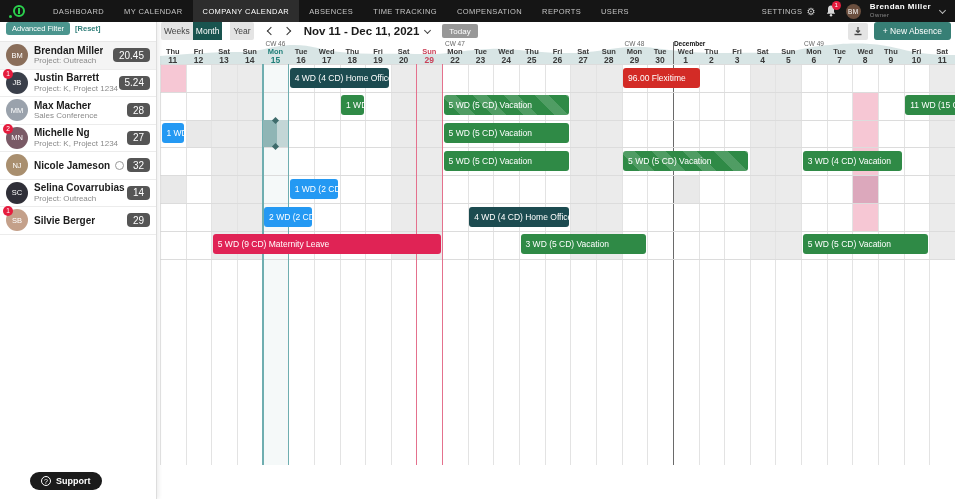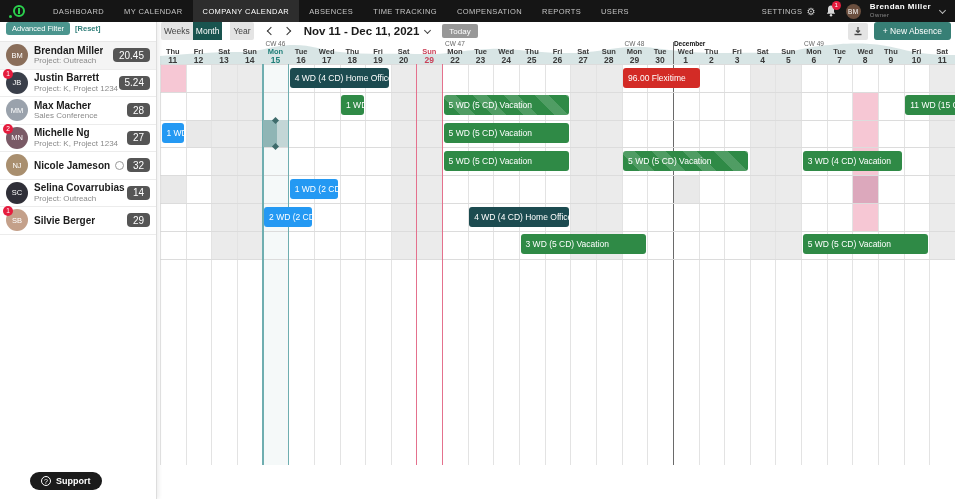--- a/index.html
+++ b/index.html
@@ -487,20 +487,21 @@
         <div class="selbox" style="left: 105.581px; top: 97.6px; width: 25.6452px; height: 27.8px; background: linear-gradient(90deg, rgb(143, 181, 181) 0px, rgb(143, 181, 181) 55%, rgb(195, 214, 214) 55%, rgb(195, 214, 214) 100%);">
           <div class="hnd" style="top: -2px;"></div>
           <div class="hnd" style="bottom: -2px;"></div>
         </div>
         <div class="bar" style="left: 286.597px; top: 128.9px; width: 125.226px; background: rgb(47, 138, 70);">5 WD (5 CD) Vacation</div>
         <div class="bar" style="left: 466.113px; top: 128.9px; width: 125.226px; background: repeating-linear-gradient(45deg, transparent 0px, transparent 12px, rgba(255, 255, 255, 0.16) 12px, rgba(255, 255, 255, 0.16) 22px) rgb(47, 138, 70);">5 WD (5 CD) Vacation</div>
         <div class="bar" style="left: 645.629px; top: 128.9px; width: 99.5806px; background: rgb(47, 138, 70);">3 WD (4 CD) Vacation</div>
         <div class="bar" style="left: 132.726px; top: 156.7px; width: 48.2903px; background: rgb(36, 153, 243);">1 WD (2 CD)</div>
         <div class="bar" style="left: 107.081px; top: 184.5px; width: 48.2903px; background: rgb(36, 153, 243);">2 WD (2 CD)</div>
         <div class="bar" style="left: 312.242px; top: 184.5px; width: 99.5806px; background: rgb(28, 75, 80);">4 WD (4 CD) Home Office</div>
+        <div class="bar" style="left: 55.7903px; top: 212.3px; width: 227.806px; background: rgb(224, 35, 85);">5 WD (9 CD) Maternity Leave</div>
         <div class="bar" style="left: 363.532px; top: 212.3px; width: 125.226px; background: rgb(47, 138, 70);">3 WD (5 CD) Vacation</div>
         <div class="bar" style="left: 645.629px; top: 212.3px; width: 125.226px; background: rgb(47, 138, 70);">5 WD (5 CD) Vacation</div>
       </div>
     <div class="toolbar">
       <div class="seg" id="seg-views">
           <button>Weeks</button>
           <button class="on">Month</button>
           <button>Year</button>
         </div>
       <div class="arrows">

